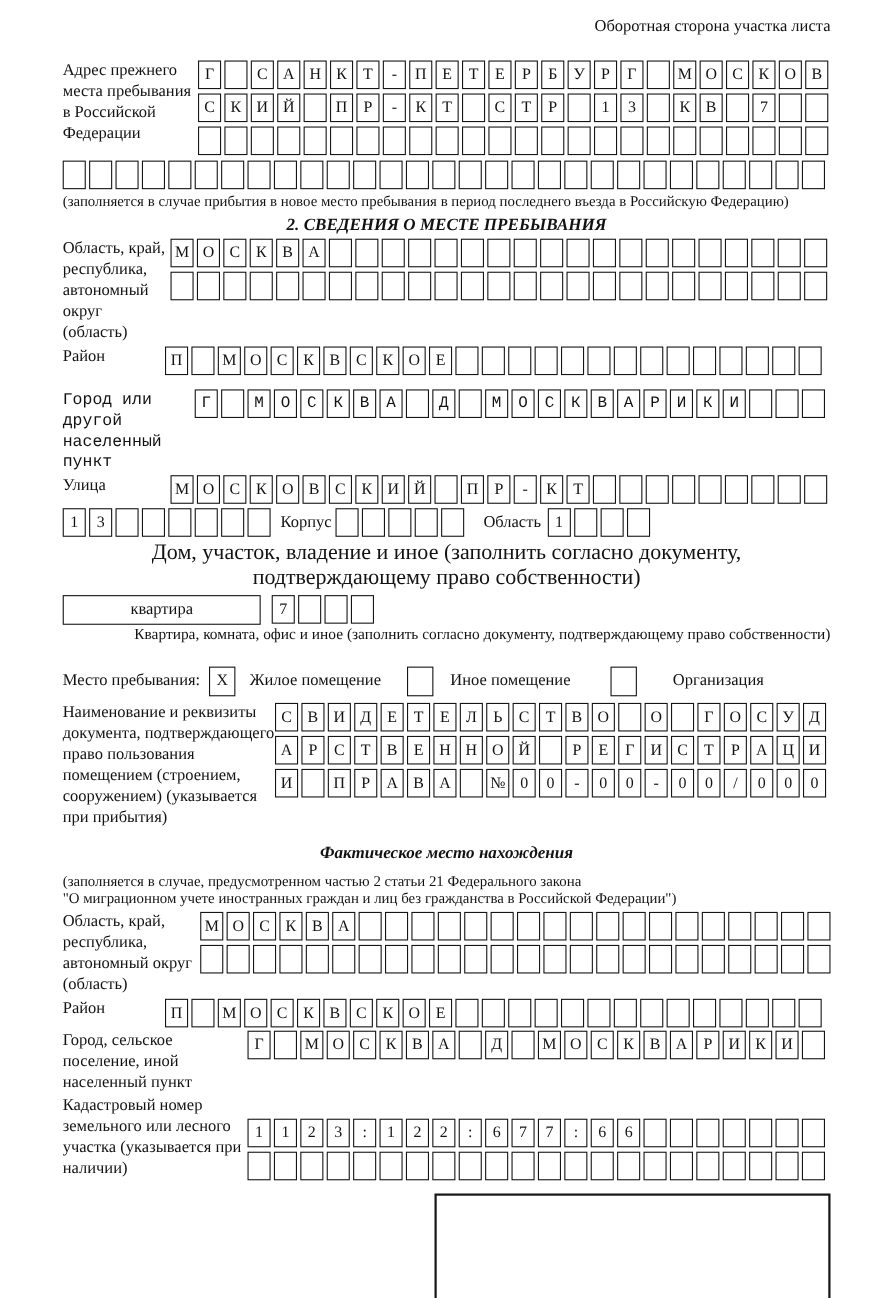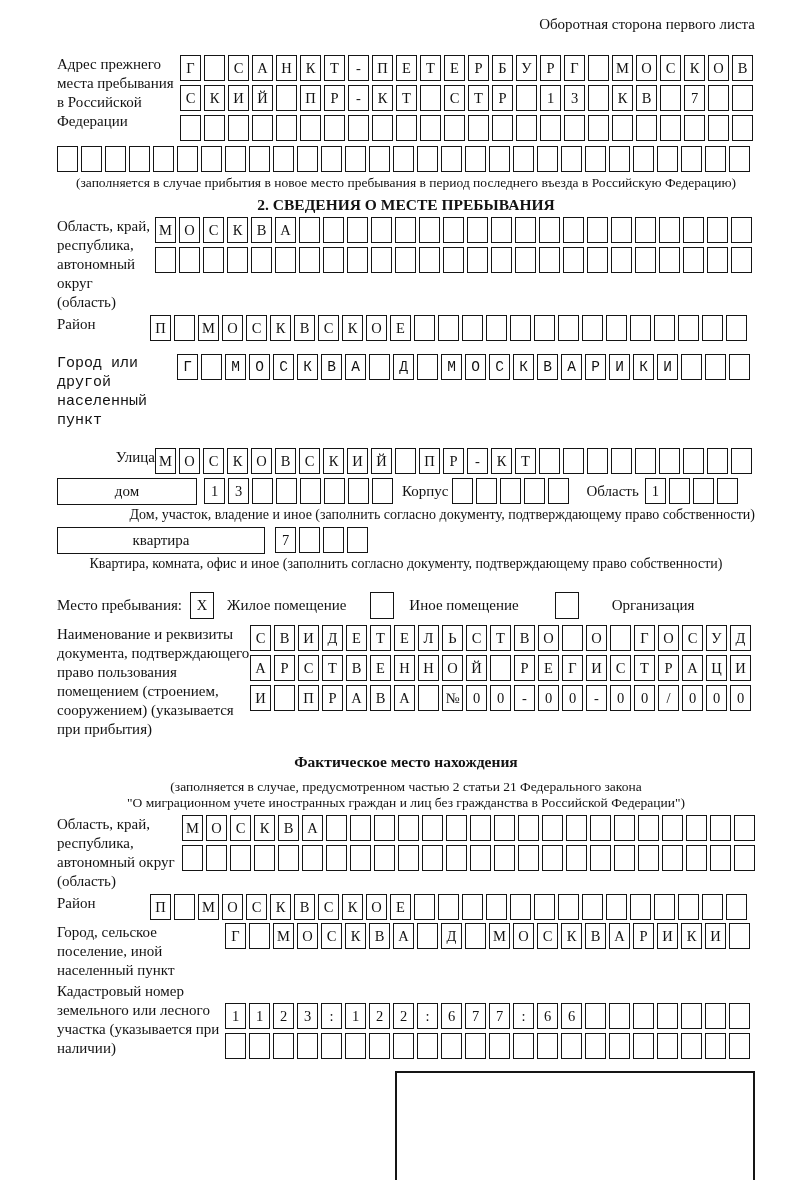--- a/index.html
+++ b/index.html
@@ -15,32 +15,32 @@
   .cells-stack .cells{margin-bottom:4px;}
   .cb{
     width:21px;height:26px;box-sizing:border-box;border:1.6px solid #151515;margin-right:3px;
     display:flex;align-items:center;justify-content:center;
     font-size:14.5px;background:#fff;flex-shrink:0;
   }
   .wbox{
     box-sizing:border-box;border:1.6px solid #151515;height:27px;display:flex;
     align-items:center;justify-content:center;font-size:15px;flex-shrink:0;background:#fff;
   }
-  .note{font-size:13.5px;text-align:center;}
-  .h-bold{font-weight:bold;text-align:center;font-size:15.5px;}
+  .note{font-size:13.5px;text-align:left;}
+  .h-bold{font-weight:bold;text-align:center;font-size:15.5px;font-style:italic;}
   .inline-lbl{font-size:15px;line-height:27px;white-space:nowrap;}
   .chk{width:24px;height:27px;}
   .stamp-box{box-sizing:border-box;border:2px solid #151515;background:#fff;}
 </style>
 </head>
 <body>
 
 <div class="page">
 
-  <div class="side-note">Оборотная сторона первого листа</div>
+  <div class="side-note">Оборотная сторона участка листа</div>
 
   <div class="frow" style="margin-top:22px;">
     <div class="lbl" style="width:123px;">Адрес прежнего места пребывания в Российской Федерации</div>
     <div class="cells-stack">
       <div class="cells">
           <span class="cb">Г</span>
           <span class="cb"></span>
           <span class="cb">С</span>
           <span class="cb">А</span>
           <span class="cb">Н</span>
@@ -267,21 +267,21 @@
         <span class="cb">Р</span>
         <span class="cb">И</span>
         <span class="cb">К</span>
         <span class="cb">И</span>
         <span class="cb"></span>
         <span class="cb"></span>
         <span class="cb"></span>
       </div>
   </div>
 
-  <div class="frow" style="margin-top:18px;text-align:right;">
+  <div class="frow" style="margin-top:2px;">
     <div class="lbl" style="width:98px;">Улица</div>
     <div class="cells">
         <span class="cb">М</span>
         <span class="cb">О</span>
         <span class="cb">С</span>
         <span class="cb">К</span>
         <span class="cb">О</span>
         <span class="cb">В</span>
         <span class="cb">С</span>
         <span class="cb">К</span>
@@ -299,21 +299,20 @@
         <span class="cb"></span>
         <span class="cb"></span>
         <span class="cb"></span>
         <span class="cb"></span>
         <span class="cb"></span>
         <span class="cb"></span>
       </div>
   </div>
 
   <div class="frow" style="margin-top:4px;">
-    <div class="wbox" style="width:140px;margin-right:7px;">дом</div>
     <div class="cells">
         <span class="cb">1</span>
         <span class="cb">3</span>
         <span class="cb"></span>
         <span class="cb"></span>
         <span class="cb"></span>
         <span class="cb"></span>
         <span class="cb"></span>
         <span class="cb"></span>
       </div>
@@ -326,32 +325,32 @@
         <span class="cb"></span>
       </div>
     <div class="inline-lbl" style="margin:0 6px 0 14px;">Область</div>
     <div class="cells">
         <span class="cb">1</span>
         <span class="cb"></span>
         <span class="cb"></span>
         <span class="cb"></span>
       </div>
   </div>
-  <div class="note" style="text-align:right;margin-top:2px;font-size:14px;">Дом, участок, владение и иное (заполнить согласно документу, подтверждающему право собственности)</div>
+  <div class="note" style="text-align:center;margin-top:2px;font-size:20px;">Дом, участок, владение и иное (заполнить согласно документу, подтверждающему право собственности)</div>
 
   <div class="frow" style="margin-top:4px;">
-    <div class="wbox" style="width:208px;margin-right:10px;">квартира</div>
+    <div class="wbox" style="width:180px;margin-right:10px;">квартира</div>
     <div class="cells">
         <span class="cb">7</span>
         <span class="cb"></span>
         <span class="cb"></span>
         <span class="cb"></span>
       </div>
   </div>
-  <div class="note" style="text-align:center;margin-top:2px;font-size:14px;">Квартира, комната, офис и иное (заполнить согласно документу, подтверждающему право собственности)</div>
+  <div class="note" style="text-align:right;margin-top:2px;font-size:14px;">Квартира, комната, офис и иное (заполнить согласно документу, подтверждающему право собственности)</div>
 
   <div class="frow" style="margin-top:20px;align-items:center;">
     <div class="inline-lbl">Место пребывания:</div>
     <div class="cb chk" style="margin-left:8px;">X</div>
     <div class="inline-lbl" style="margin-left:10px;">Жилое помещение</div>
     <div class="cb chk" style="margin-left:24px;"></div>
     <div class="inline-lbl" style="margin-left:12px;">Иное помещение</div>
     <div class="cb chk" style="margin-left:36px;"></div>
     <div class="inline-lbl" style="margin-left:30px;">Организация</div>
   </div>

